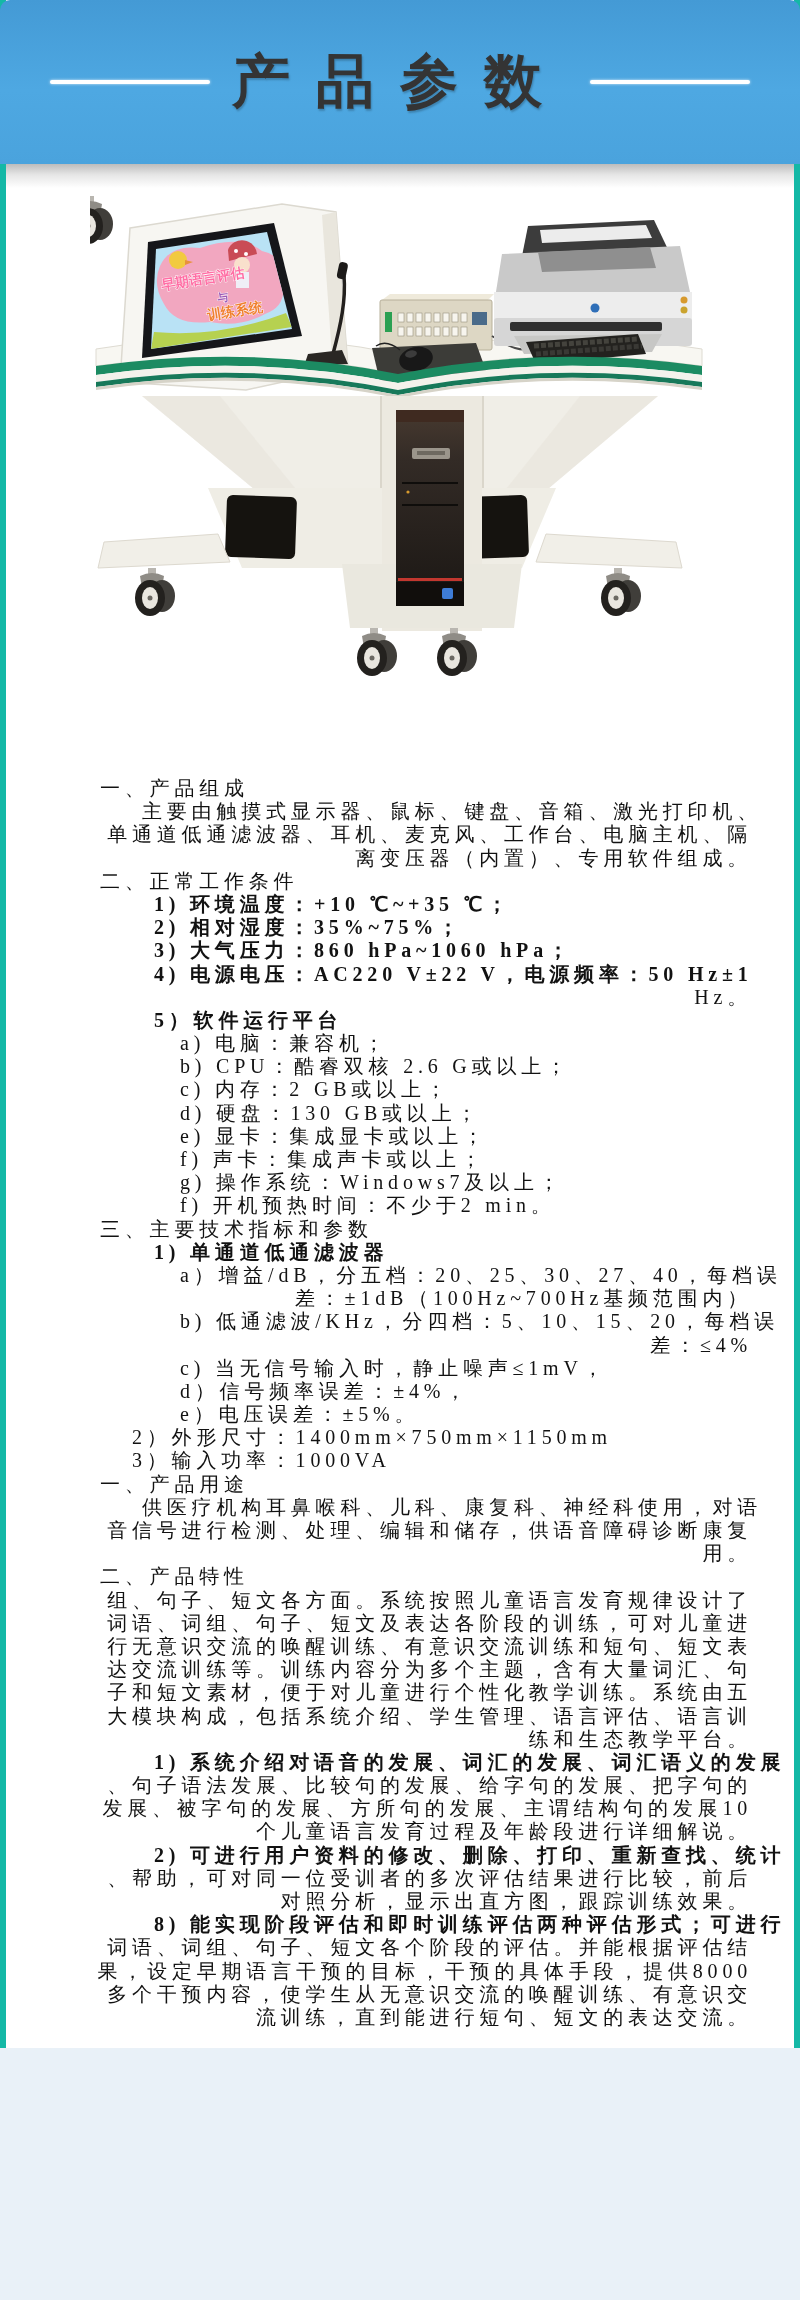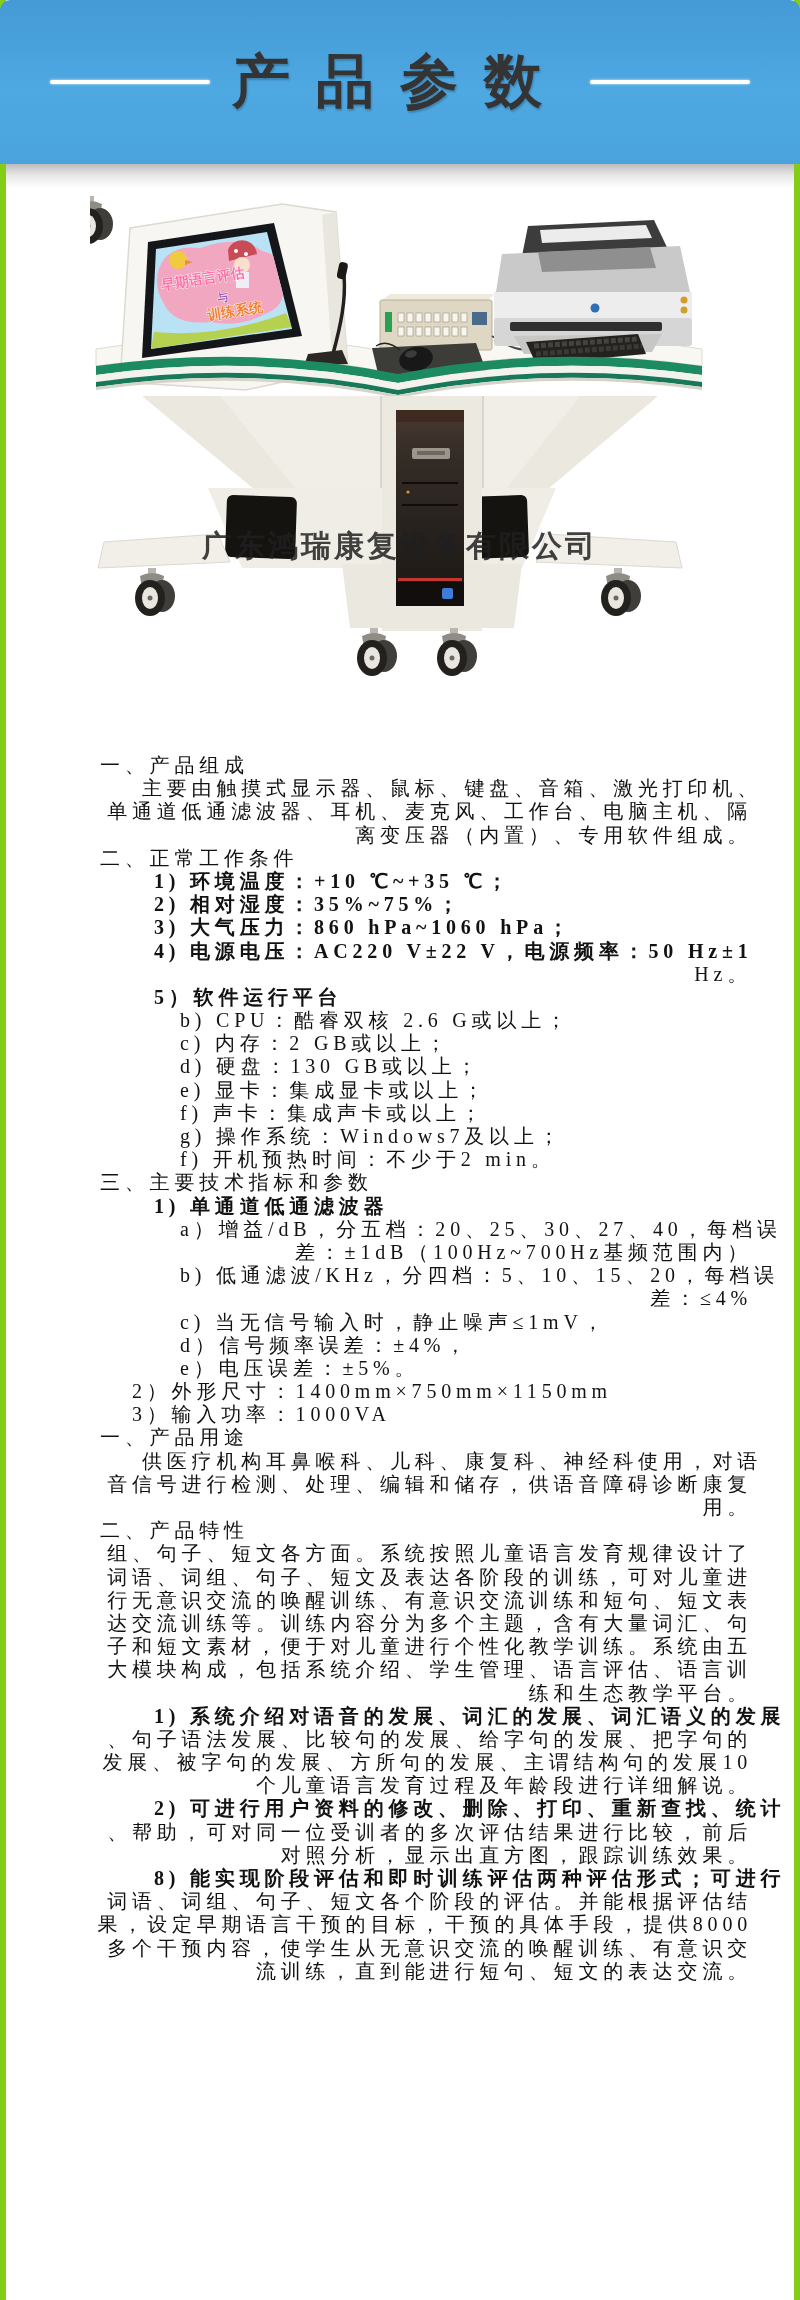--- a/index.html
+++ b/index.html
@@ -1,36 +1,36 @@
 <!DOCTYPE html>
 <html><head>
 <meta charset="utf-8">
 <style>
   html,body{margin:0;padding:0;}
   body{width:800px;background:#e9f1f8;font-family:"Liberation Serif",serif;}
-  .page{position:relative;width:800px;height:2300px;background:#84cc16;overflow:hidden;}
+  .page{position:relative;width:800px;height:2048px;background:#14b8a6;overflow:hidden;}
   .content-card{position:absolute;left:6px;right:6px;top:0;bottom:0;background:#ffffff;}
   
   .header-banner{position:absolute;left:0;top:0;width:800px;height:164px;
     background:linear-gradient(180deg,#449ad5 0%,#4ea8e2 55%,#4aa3dd 100%);
     border-radius:10px 10px 0 0;display:flex;align-items:center;justify-content:center;}
   .page-title{margin:0 0 0 0;margin-right:-26px;font-size:58px;font-weight:700;color:#343434;
     letter-spacing:26px;white-space:nowrap;text-shadow:1px 2px 2px rgba(0,0,0,.22);}
   .hline{width:160px;height:4px;background:#ffffff;border-radius:2px;box-shadow:0 0 3px rgba(255,255,255,.8);}
   .hline.left{margin-right:22px;}
   .hline.right{margin-left:48px;}
   .header-shadow{position:absolute;left:6px;right:6px;top:164px;height:24px;
     background:linear-gradient(180deg,#bcbcbc 0%,#e6e6e6 45%,#ffffff 100%);}
   
   .figure{position:absolute;left:90px;top:196px;width:620px;height:505px;}
   .watermark{position:absolute;left:0;top:528px;width:800px;text-align:center;
     font-size:30px;line-height:36px;letter-spacing:3px;font-weight:600;
     color:rgba(32,32,32,.85);white-space:nowrap;}
   
-  .specs{position:absolute;left:92px;top:754px;width:660px;color:#121212;}
+  .specs{position:absolute;left:92px;top:777px;width:660px;color:#121212;}
   .line{font-size:20px;line-height:23.2px;height:23.2px;letter-spacing:4.8px;white-space:nowrap;}
   .ind-h{padding-left:8px;}
   .ind-m{padding-left:0;text-align:right;}
   .ind-p{padding-left:50px;}
   .ind-n{padding-left:62px;font-weight:bold;}
   .ind-n2{padding-left:40px;}
   .ind-a{padding-left:88px;}
 </style>
 </head>
 <body>
@@ -192,35 +192,35 @@
         <ellipse cx="-2" cy="30" rx="8" ry="11" fill="#e9e6df"></ellipse>
         <circle cx="-2" cy="30" r="2.5" fill="#6b6862"></circle>
       </g>
       <use href="#caster" x="62" y="372"></use>
       <use href="#caster" x="528" y="372"></use>
       <use href="#caster" x="284" y="432"></use>
       <use href="#caster" x="364" y="432"></use>
     </svg>
   </div>
 
-  <div class="watermark">广东鸿瑞康复设备有限公司</div>
 
   <div class="specs">
     <div>
         <div class="line ind-h">一、产品组成</div>
         <div class="line ind-p">主要由触摸式显示器、鼠标、键盘、音箱、激光打印机、</div>
         <div class="line ind-m">单通道低通滤波器、耳机、麦克风、工作台、电脑主机、隔</div>
         <div class="line ind-m">离变压器（内置）、专用软件组成。</div>
         <div class="line ind-h">二、正常工作条件</div>
         <div class="line ind-n">1) 环境温度：+10 ℃~+35 ℃；</div>
         <div class="line ind-n">2) 相对湿度：35%~75%；</div>
         <div class="line ind-n">3) 大气压力：860 hPa~1060 hPa；</div>
         <div class="line ind-n">4) 电源电压：AC220 V±22 V，电源频率：50 Hz±1</div>
         <div class="line ind-m">Hz。</div>
         <div class="line ind-n">5）软件运行平台</div>
+        <div class="line ind-a">a) 电脑：兼容机；</div>
         <div class="line ind-a">b) CPU：酷睿双核 2.6 G或以上；</div>
         <div class="line ind-a">c) 内存：2 GB或以上；</div>
         <div class="line ind-a">d) 硬盘：130 GB或以上；</div>
         <div class="line ind-a">e) 显卡：集成显卡或以上；</div>
         <div class="line ind-a">f) 声卡：集成声卡或以上；</div>
         <div class="line ind-a">g) 操作系统：Windows7及以上；</div>
         <div class="line ind-a">f) 开机预热时间：不少于2 min。</div>
         <div class="line ind-h">三、主要技术指标和参数</div>
         <div class="line ind-n">1) 单通道低通滤波器</div>
         <div class="line ind-a">a）增益/dB，分五档：20、25、30、27、40，每档误</div>

